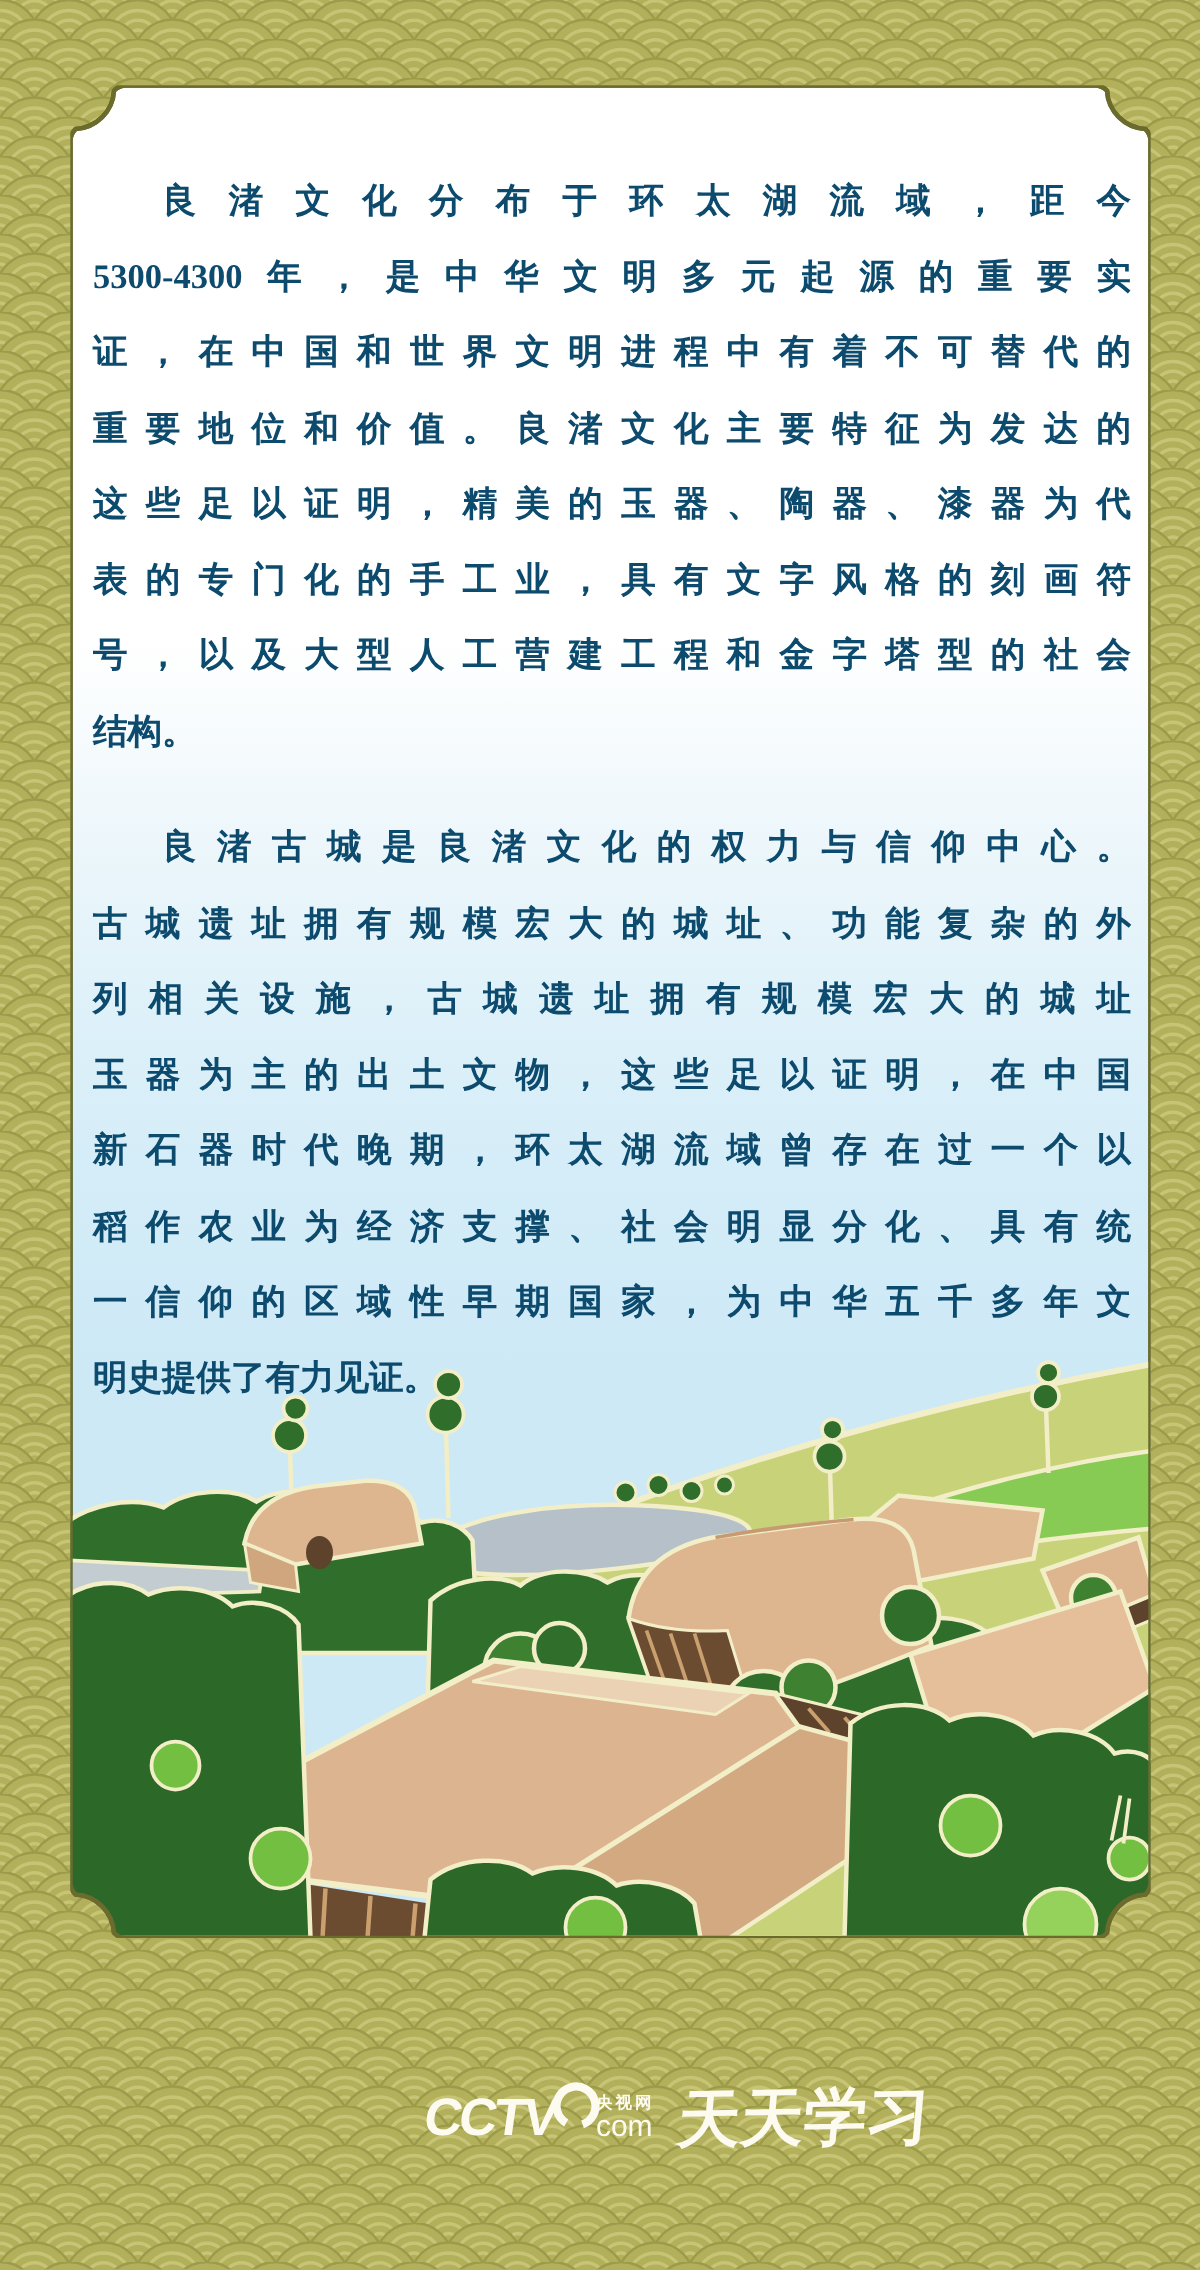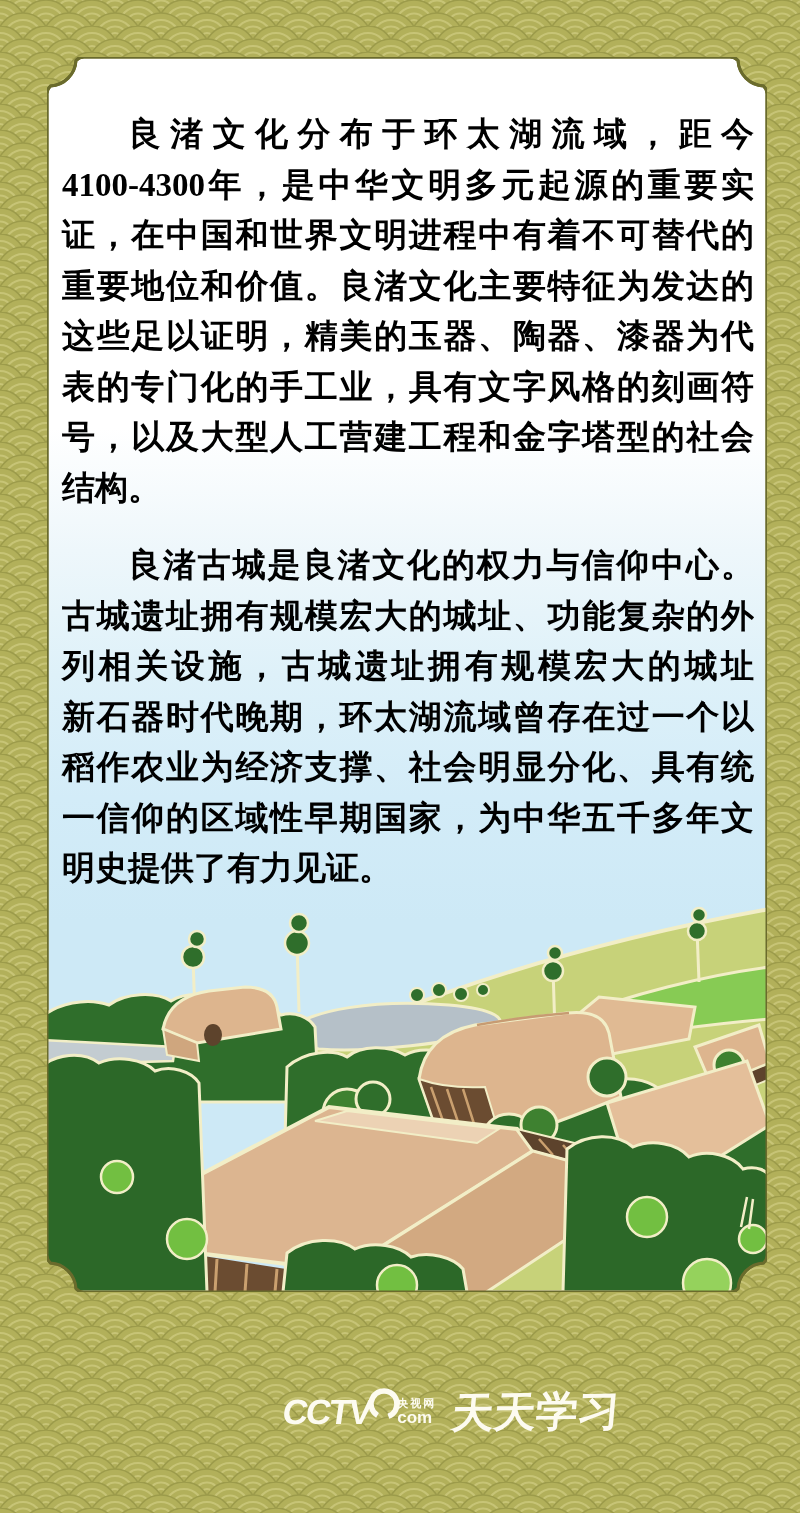--- a/index.html
+++ b/index.html
@@ -5,34 +5,34 @@
   html,body{margin:0;padding:0;background:#b2b05a;}
   .stage{position:relative;width:800px;height:1513px;overflow:hidden;
          font-family:"Liberation Serif","DejaVu Serif",serif;}
   .bg{position:absolute;left:0;top:0;width:800px;height:1513px;display:block;}
   
   .card{position:absolute;left:47px;top:57px;width:720px;height:1235px;}
   .cardsvg{position:absolute;left:0;top:0;display:block;}
   .textlayer{position:absolute;left:15px;top:52px;width:692px;}
   .para{margin:0;}
   .para2{margin-top:27px;}
-  .tline{font-size:33px;font-weight:700;color:#000000;line-height:50.5px;height:50.5px;
+  .tline{font-size:23px;font-weight:700;color:#0c4a6e;line-height:50.5px;height:50.5px;
          text-align:justify;text-align-last:justify;text-justify:inter-character;
          letter-spacing:0;}
   .tline.indent{text-indent:2em;}
   .tline.tlast{text-align:left;text-align-last:left;}
   
   .footer{position:absolute;left:283px;top:1384px;height:56px;display:flex;
           align-items:center;color:#fdfbf0;
           font-family:"Liberation Sans","DejaVu Sans",sans-serif;}
   .cctv{font-size:35px;font-weight:700;letter-spacing:-2px;transform:skewX(-8deg);}
   .ring{margin-left:-4px;margin-top:-12px;}
   .stack{display:flex;flex-direction:column;margin-left:-5px;line-height:1;}
   .stack .cn{font-size:11px;letter-spacing:2px;font-weight:700;}
-  .stack .com{font-size:17px;font-weight:700;letter-spacing:0;}
+  .stack .com{font-size:20px;font-weight:400;letter-spacing:0;}
   .wordmark{margin-left:16px;font-size:42px;font-weight:700;
             font-family:"Liberation Serif","DejaVu Serif",serif;
             transform:skewX(-6deg) rotate(-1deg);}
 </style>
 </head>
 <body>
 
 <div class="stage">
 
   <svg class="bg" width="800" height="1513" viewBox="0 0 800 1513" xmlns="http://www.w3.org/2000/svg">
@@ -174,32 +174,33 @@
           <path d="M 700,1140 L 694,1170 M 706,1142 L 702,1172" stroke="#f2eec7" stroke-width="2.5" fill="none"></path>
         </g>
       </g>
 
       <path d="M 38,0 H 682 A 11 11 0 0 1 691,3.5 A 27 27 0 0 0 716.5,29 A 11 11 0 0 1 720,38 V 1197 A 11 11 0 0 1 716.5,1206 A 27 27 0 0 0 691,1231.5 A 11 11 0 0 1 682,1235 H 38 A 11 11 0 0 1 29,1231.5 A 27 27 0 0 0 3.5,1206 A 11 11 0 0 1 0,1197 V 38 A 11 11 0 0 1 3.5,29 A 27 27 0 0 0 29,3.5 A 11 11 0 0 1 38,0 Z" fill="none" stroke="#6a6b2c" stroke-width="3"></path>
     </svg>
 
     <div class="textlayer">
       <div class="para">
         <div class="tline indent">良渚文化分布于环太湖流域，距今</div>
-        <div class="tline">4100-4300年，是中华文明多元起源的重要实</div>
+        <div class="tline">5300-4300年，是中华文明多元起源的重要实</div>
         <div class="tline">证，在中国和世界文明进程中有着不可替代的</div>
         <div class="tline">重要地位和价值。良渚文化主要特征为发达的</div>
         <div class="tline">这些足以证明，精美的玉器、陶器、漆器为代</div>
         <div class="tline">表的专门化的手工业，具有文字风格的刻画符</div>
         <div class="tline">号，以及大型人工营建工程和金字塔型的社会</div>
         <div class="tline tlast">结构。</div>
       </div>
       <div class="para para2">
         <div class="tline indent">良渚古城是良渚文化的权力与信仰中心。</div>
         <div class="tline">古城遗址拥有规模宏大的城址、功能复杂的外</div>
         <div class="tline">列相关设施，古城遗址拥有规模宏大的城址</div>
+        <div class="tline">玉器为主的出土文物，这些足以证明，在中国</div>
         <div class="tline">新石器时代晚期，环太湖流域曾存在过一个以</div>
         <div class="tline">稻作农业为经济支撑、社会明显分化、具有统</div>
         <div class="tline">一信仰的区域性早期国家，为中华五千多年文</div>
         <div class="tline tlast">明史提供了有力见证。</div>
       </div>
     </div>
   </div>
 
   <div class="footer">
     <span class="cctv">CCTV</span>

